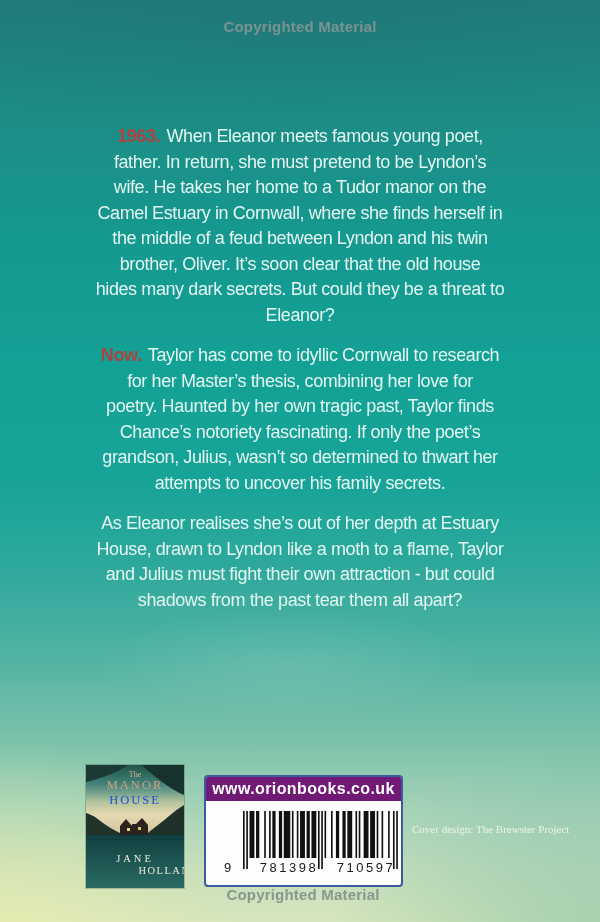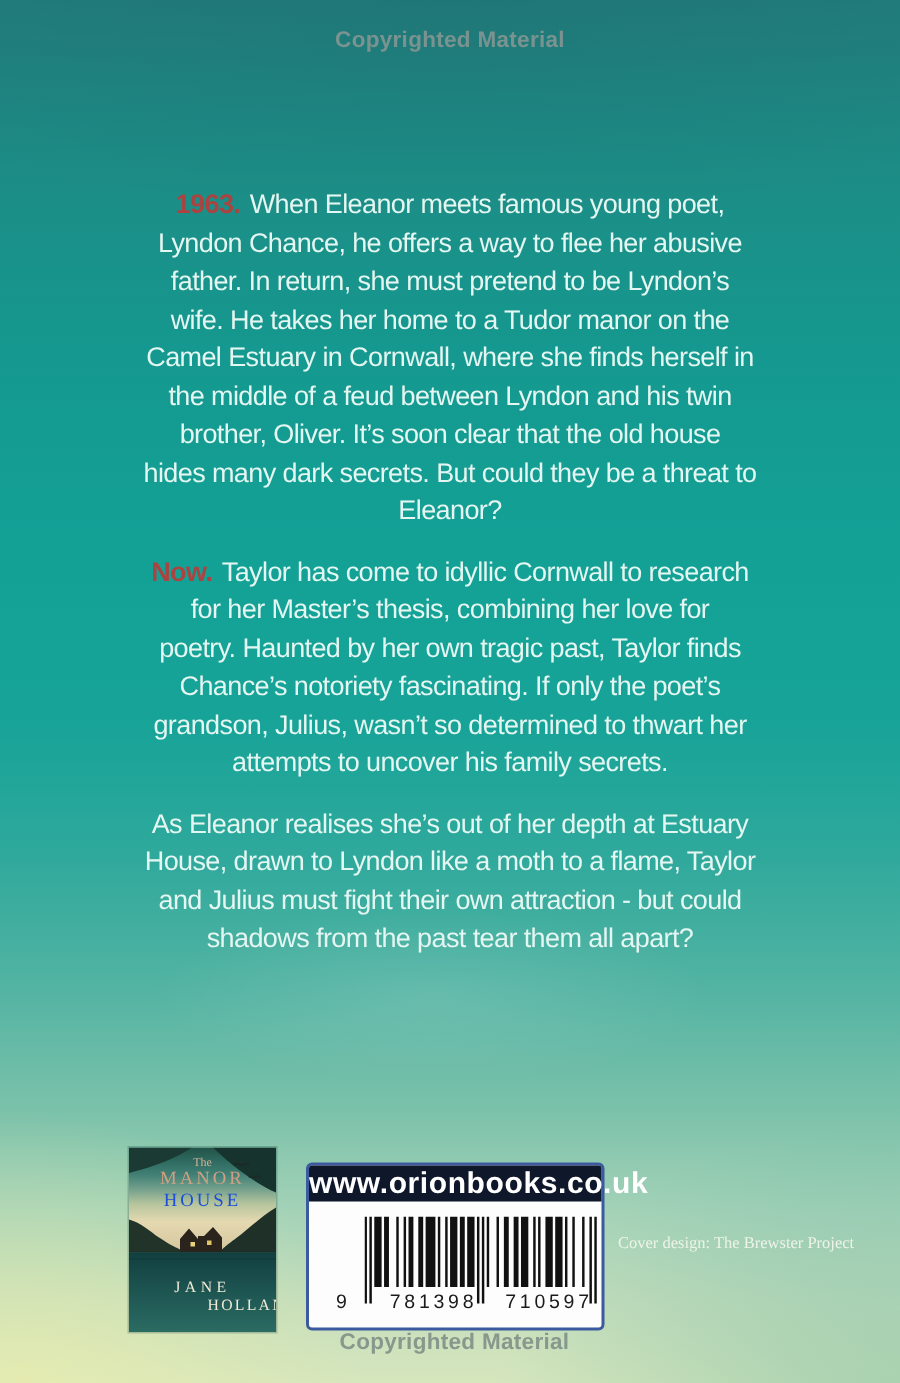--- a/index.html
+++ b/index.html
@@ -44,23 +44,23 @@
   .t-house{top:28px;font-family:"Liberation Serif",serif;font-size:12.5px;letter-spacing:2px;color:#1d4ed8;}
   .t-jane{top:88px;font-family:"Liberation Serif",serif;font-size:10.5px;letter-spacing:3px;color:#f0ead6;}
   .t-holland{top:100px;font-family:"Liberation Serif",serif;font-size:10.5px;letter-spacing:1.5px;color:#f0ead6;padding-left:34px;}
 
   
   .bcbox{
     position:absolute;left:204px;top:775px;width:199px;height:112px;
     background:#fdfdfd;border:2px solid #3b5aa0;border-radius:4px;box-sizing:border-box;
   }
   .bcband{
-    position:absolute;left:0;top:0;width:100%;height:24px;background:#0f172a;
+    position:absolute;left:0;top:0;width:100%;height:24px;background:#701a75;
     border-radius:2px 2px 0 0;
-    color:#ffffff;font-weight:700;font-size:20px;letter-spacing:0.4px;
+    color:#ffffff;font-weight:700;font-size:16px;letter-spacing:0.4px;
     text-align:center;line-height:24px;
   }
   .bars{position:absolute;left:37px;top:34px;}
   .bcdigits{position:absolute;top:84px;left:0;width:100%;height:14px;
     font-size:13px;color:#1a1a1a;line-height:13px;}
   .bcdigits span{position:absolute;top:0;}
   .d-first{left:18px;}
   .d-left{left:44px;width:78px;text-align:center;letter-spacing:2.5px;}
   .d-right{left:121px;width:78px;text-align:center;letter-spacing:2.5px;}
 
@@ -70,21 +70,20 @@
   }
 </style>
 </head>
 <body>
 
 <div class="watermark top">Copyrighted Material</div>
 
 <div class="blurb">
   <div class="para">
     <div class="ln"><span class="lead">1963.</span><span>When Eleanor meets famous young poet,</span></div>
-    <div class="ln">Lyndon Chance, he offers a way to flee her abusive</div>
     <div class="ln">father. In return, she must pretend to be Lyndon’s</div>
     <div class="ln">wife. He takes her home to a Tudor manor on the</div>
     <div class="ln">Camel Estuary in Cornwall, where she finds herself in</div>
     <div class="ln">the middle of a feud between Lyndon and his twin</div>
     <div class="ln">brother, Oliver. It’s soon clear that the old house</div>
     <div class="ln">hides many dark secrets. But could they be a threat to</div>
     <div class="ln">Eleanor?</div>
   </div>
   <div class="para">
     <div class="ln"><span class="lead">Now.</span><span>Taylor has come to idyllic Cornwall to research</span></div>

